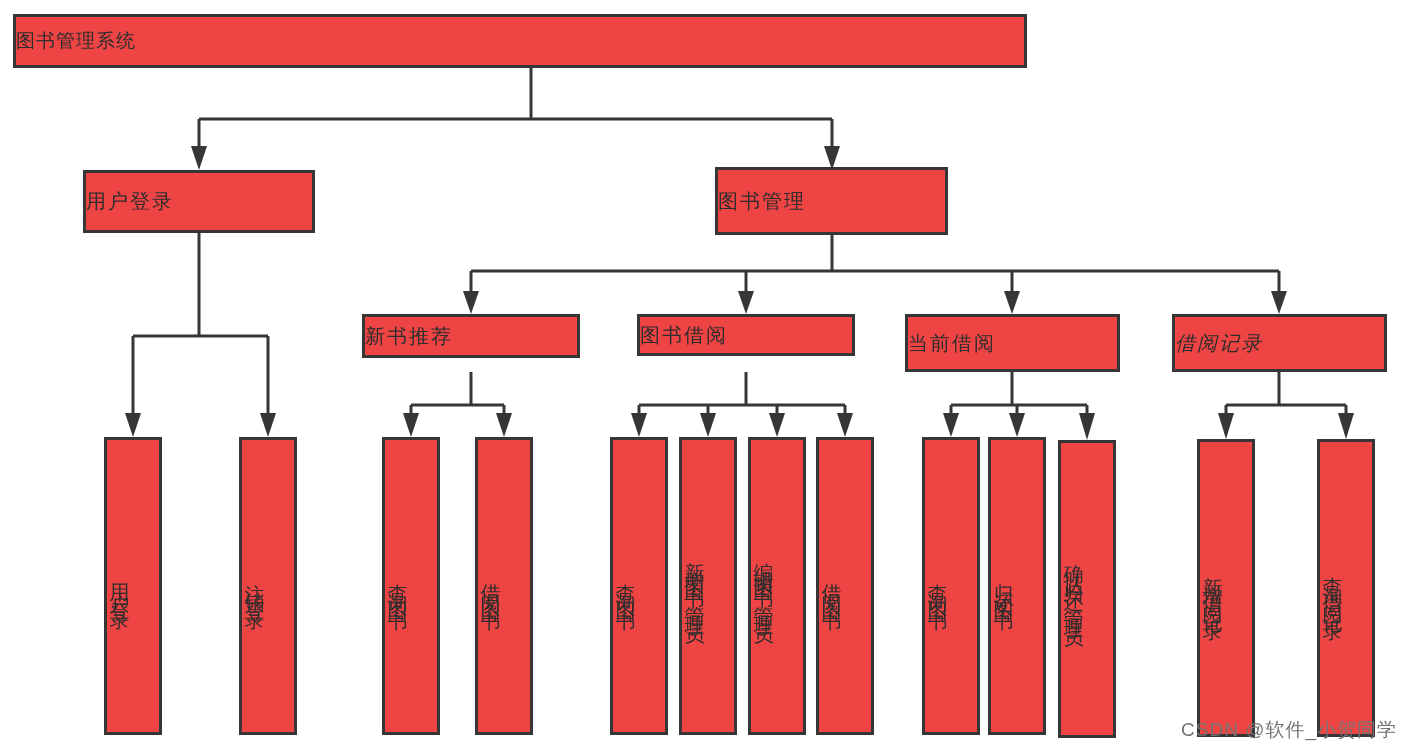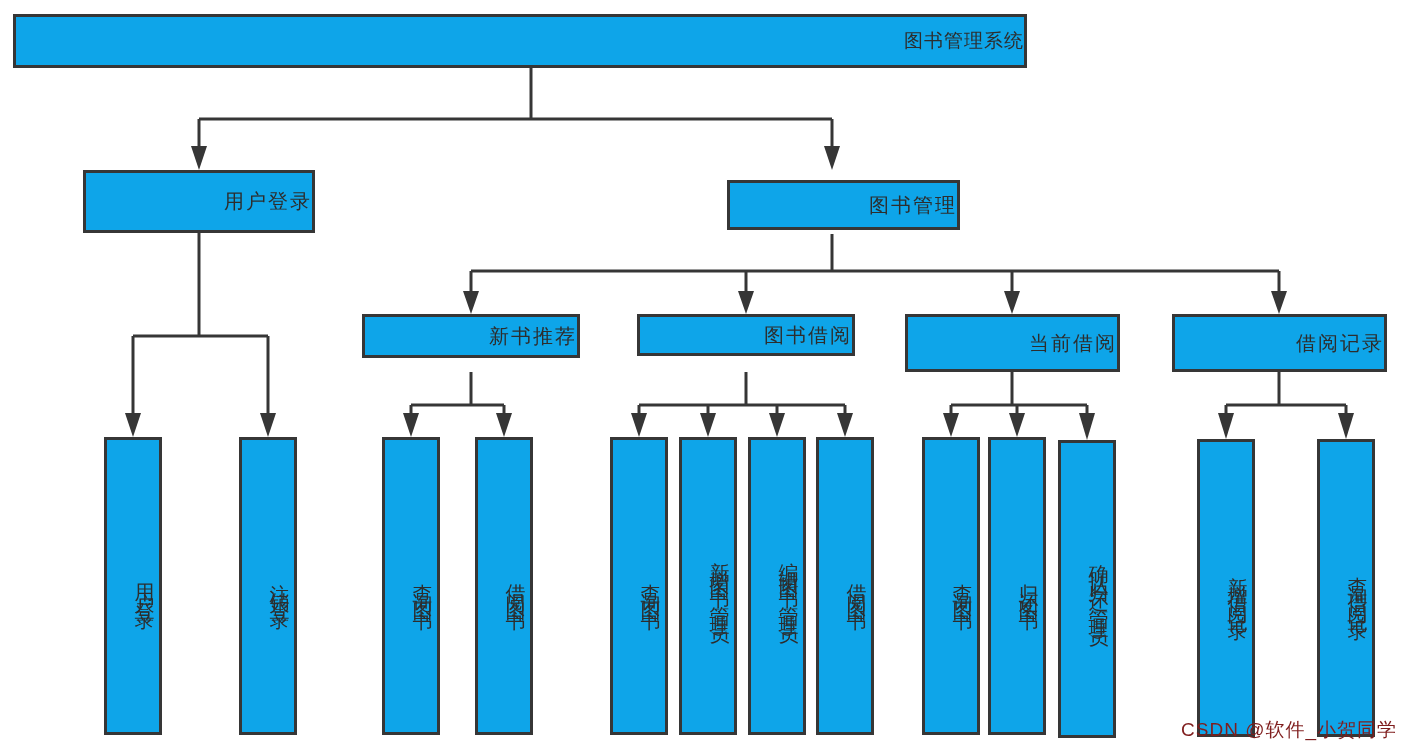--- a/index.html
+++ b/index.html
@@ -13,24 +13,24 @@
   }
   #connectors {
     position: absolute;
     left: 0; top: 0;
     width: 1405px; height: 747px;
   }
   .node {
     position: absolute;
     box-sizing: border-box;
     border: 3px solid #363636;
-    background: #0ea5e9;
+    background: #ef4444;
     display: flex;
     align-items: center;
-    justify-content: flex-end;
+    justify-content: flex-start;
     color: #2d2d2d;
   }
   .hnode span {
     font-size: 20px;
     letter-spacing: 2px;
     white-space: nowrap;
   }
   .root span { font-size: 19px; letter-spacing: 1px; }
   .leaf {
     width: 58px;
@@ -40,46 +40,46 @@
     writing-mode: vertical-rl;
     text-orientation: mixed;
     font-size: 20px;
     letter-spacing: 9px;
     white-space: nowrap;
   }
   
   .root        { left: 13px;   top: 14px;  width: 1014px; height: 54px; }
   
   .n-user-login{ left: 83px;   top: 170px; width: 232px;  height: 63px; }
-  .n-book-mgmt { left: 715px;  top: 180px; width: 233px;  height: 50px; margin-left: 12px; }
+  .n-book-mgmt { left: 715px;  top: 167px; width: 233px;  height: 68px; }
   
   .n-new-rec   { left: 362px;  top: 314px; width: 218px;  height: 44px; }
   .n-borrowing { left: 637px;  top: 314px; width: 218px;  height: 42px; }
-  .n-current   { left: 905px;  top: 314px; width: 215px;  height: 58px; padding-left: 20px; }
-  .n-records   { left: 1172px; top: 314px; width: 215px;  height: 58px; }
+  .n-current   { left: 905px;  top: 314px; width: 215px;  height: 58px; }
+  .n-records   { left: 1172px; top: 314px; width: 215px;  height: 58px; font-style: italic; }
   
   .l1  { left: 104px;  top: 437px; }
   .l2  { left: 239px;  top: 437px; }
   .l3  { left: 382px;  top: 437px; }
   .l4  { left: 475px;  top: 437px; }
   .l5  { left: 610px;  top: 437px; }
   .l6  { left: 679px;  top: 437px; }
   .l7  { left: 748px;  top: 437px; }
   .l8  { left: 816px;  top: 437px; }
   .l9  { left: 922px;  top: 437px; }
   .l10 { left: 988px;  top: 437px; }
   .l11 { left: 1058px; top: 440px; }
   .l12 { left: 1197px; top: 439px; }
   .l13 { left: 1317px; top: 439px; }
   #watermark {
     position: absolute;
     right: 8px;
     bottom: 4px;
     font-size: 19px;
-    color: #7f1d1d;
+    color: #737373;
     letter-spacing: 1px;
     z-index: 5;
   }
 </style>
 </head>
 <body>
 
 <div id="canvas">
 
   <svg id="connectors" viewBox="0 0 1405 747" xmlns="http://www.w3.org/2000/svg">

